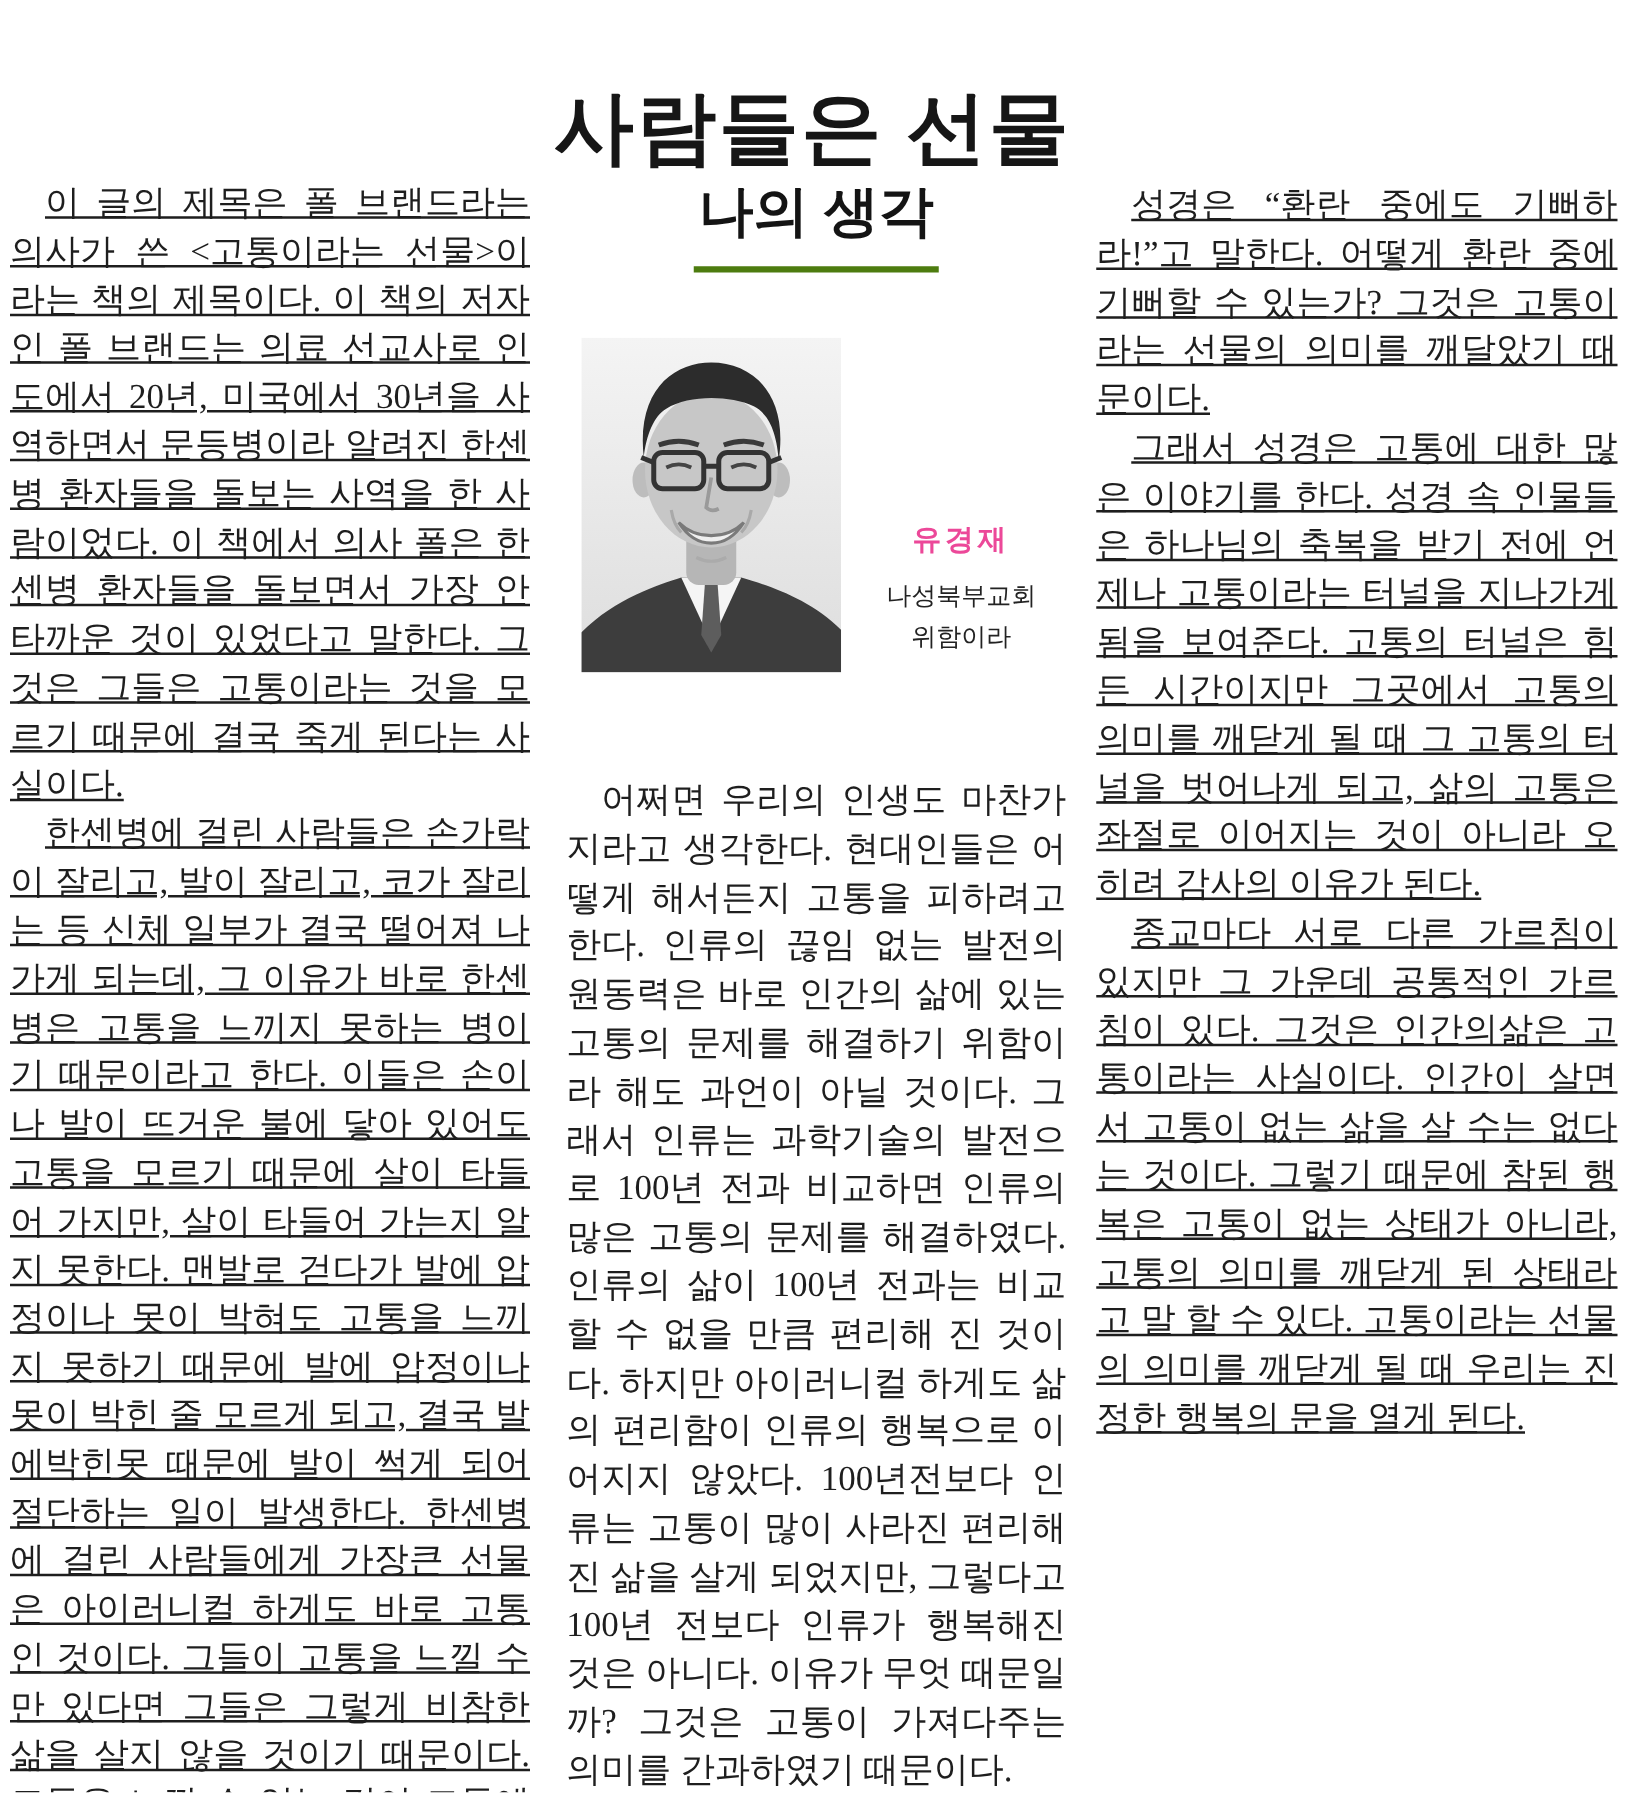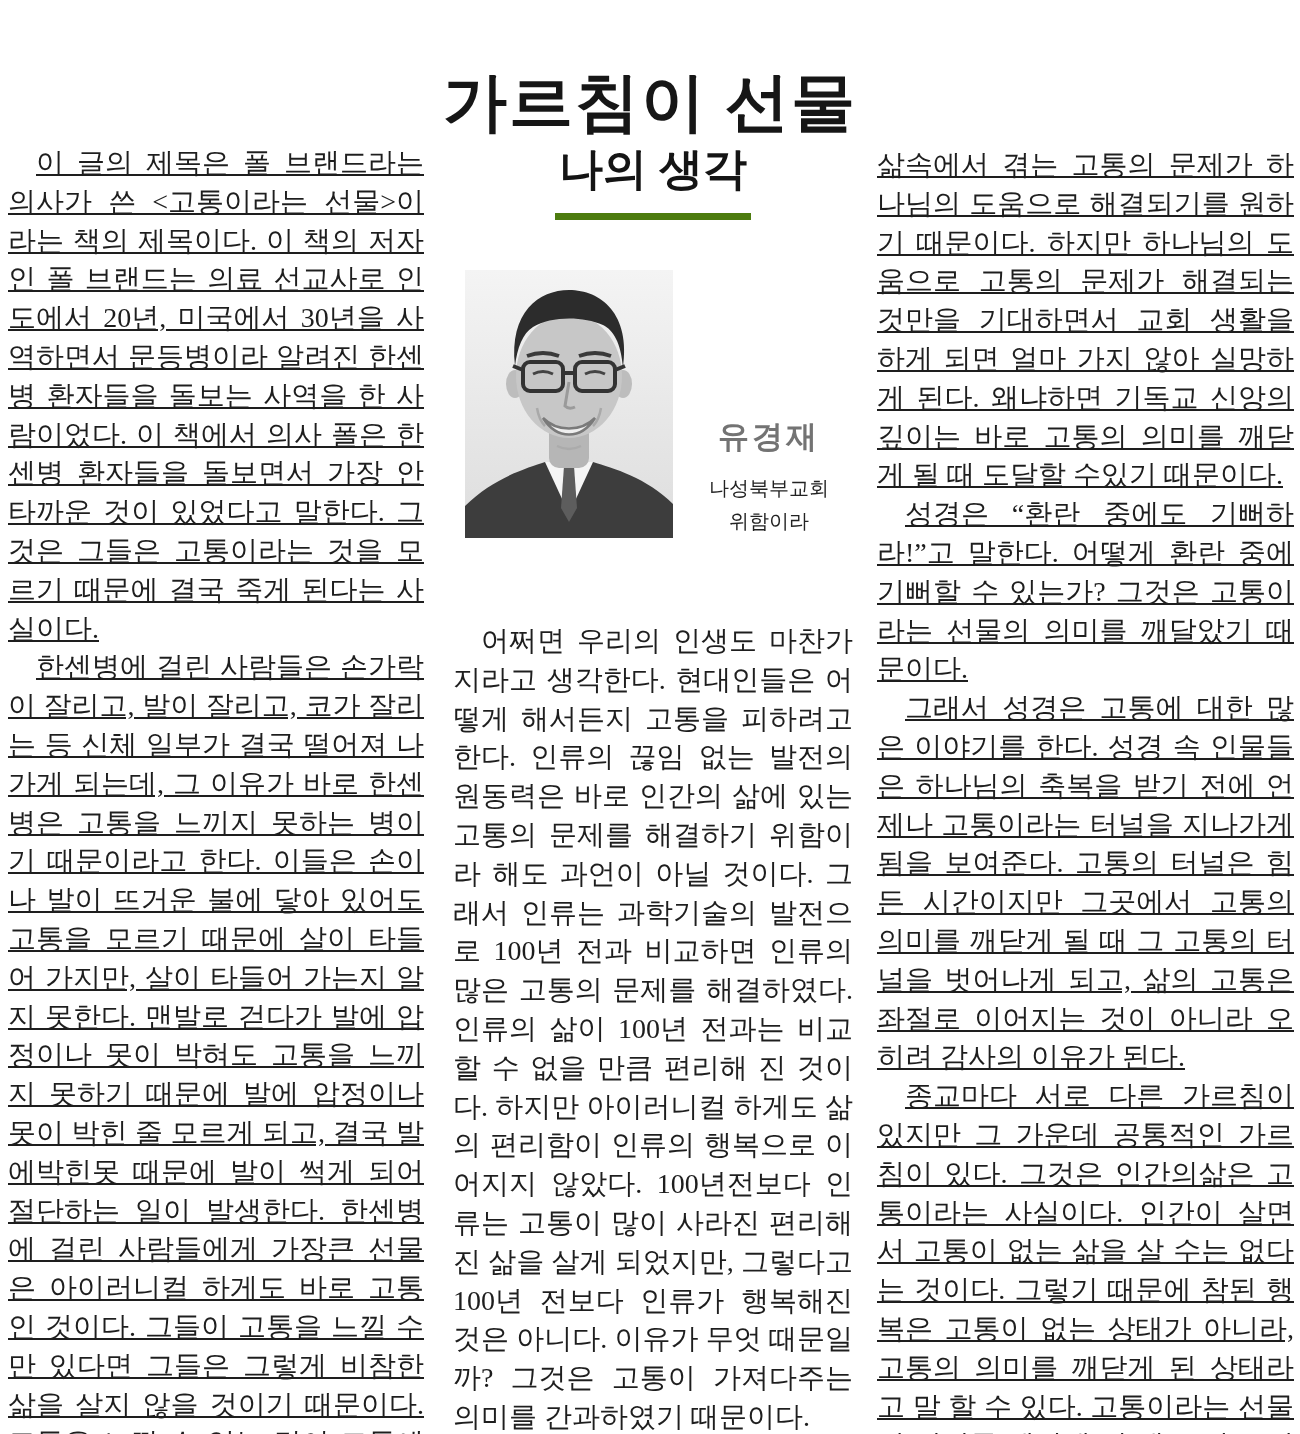--- a/index.html
+++ b/index.html
@@ -48,40 +48,40 @@
     top: 10px; left: 0;
     width: 100%;
     text-align: center;
     font-family: "Liberation Sans", "DejaVu Sans", sans-serif;
     font-weight: 700;
     font-size: 44px;
     color: #141414;
   }
   .section-heading .underlined {
     display: inline-block;
-    border-bottom: 7px solid #4d7c0f;
+    border-bottom: 5px solid #4d7c0f;
     padding: 0 4px 14px 4px;
   }
   .photo-frame {
     position: absolute;
     left: 22px; top: 140px;
     width: 208px; height: 268px;
     overflow: hidden;
   }
   .byline {
     position: absolute;
     left: 230px; top: 286px;
     width: 192px;
     text-align: center;
   }
   .byline .name {
-    font-size: 31px;
+    font-size: 23px;
     font-weight: 700;
     letter-spacing: 3px;
-    color: #737373;
+    color: #ec4899;
     margin-bottom: 14px;
   }
   .byline .aff {
     font-size: 20px;
     line-height: 33px;
     color: #222;
   }
   .mid-text {
     position: absolute;
     left: 0; top: 482px;
@@ -91,21 +91,21 @@
     text-align: justify;
     color: #1e1e1e;
   }
   .mid-text p { margin: 10px; text-indent: 1em; }
 </style>
 </head>
 <body>
 
 <div class="page">
 
-  <h1 class="article-title">가르침이 선물</h1>
+  <h1 class="article-title">사람들은 선물</h1>
 
   <div class="col" id="col-left">
     <p>이 글의 제목은 폴 브랜드라는 의사가 쓴 &lt;고통이라는 선물&gt;이라는 책의 제목이다. 이 책의 저자인 폴 브랜드는 의료 선교사로 인도에서 20년, 미국에서 30년을 사역하면서 문등병이라 알려진 한센병 환자들을 돌보는 사역을 한 사람이었다. 이 책에서 의사 폴은 한센병 환자들을 돌보면서 가장 안타까운 것이 있었다고 말한다. 그것은 그들은 고통이라는 것을 모르기 때문에 결국 죽게 된다는 사실이다.</p>
     <p>한센병에 걸린 사람들은 손가락이 잘리고, 발이 잘리고, 코가 잘리는 등 신체 일부가 결국 떨어져 나가게 되는데, 그 이유가 바로 한센병은 고통을 느끼지 못하는 병이기 때문이라고 한다. 이들은 손이나 발이 뜨거운 불에 닿아 있어도 고통을 모르기 때문에 살이 타들어 가지만, 살이 타들어 가는지 알지 못한다. 맨발로 걷다가 발에 압정이나 못이 박혀도 고통을 느끼지 못하기 때문에 발에 압정이나 못이 박힌 줄 모르게 되고, 결국 발에박힌못 때문에 발이 썩게 되어 절단하는 일이 발생한다. 한센병에 걸린 사람들에게 가장큰 선물은 아이러니컬 하게도 바로 고통인 것이다. 그들이 고통을 느낄 수만 있다면 그들은 그렇게 비참한 삶을 살지 않을 것이기 때문이다. 고통을 느낄 수 있는 것이 그들에게는 선물이었던 것이다.</p>
   </div>
 
   <div id="col-middle">
 
     <div class="section-heading">
       <span class="underlined">나의 생각</span>
@@ -167,19 +167,18 @@
       <div class="aff">위함이라</div>
     </div>
 
     <div class="mid-text">
       <p>어쩌면 우리의 인생도 마찬가지라고 생각한다. 현대인들은 어떻게 해서든지 고통을 피하려고 한다. 인류의 끊임 없는 발전의 원동력은 바로 인간의 삶에 있는 고통의 문제를 해결하기 위함이라 해도 과언이 아닐 것이다. 그래서 인류는 과학기술의 발전으로 100년 전과 비교하면 인류의 많은 고통의 문제를 해결하였다. 인류의 삶이 100년 전과는 비교할 수 없을 만큼 편리해 진 것이다. 하지만 아이러니컬 하게도 삶의 편리함이 인류의 행복으로 이어지지 않았다. 100년전보다 인류는 고통이 많이 사라진 편리해진 삶을 살게 되었지만, 그렇다고 100년 전보다 인류가 행복해진 것은 아니다. 이유가 무엇 때문일까? 그것은 고통이 가져다주는 의미를 간과하였기 때문이다.</p>
       <p>기독교 신앙도 마찬가지이다. 교회를 다니게 되는 이유의 대부분은</p>
     </div>
   </div>
 
   <div class="col" id="col-right">
-    <p class="no-indent">삶속에서 겪는 고통의 문제가 하나님의 도움으로 해결되기를 원하기 때문이다. 하지만 하나님의 도움으로 고통의 문제가 해결되는 것만을 기대하면서 교회 생활을 하게 되면 얼마 가지 않아 실망하게 된다. 왜냐하면 기독교 신앙의 깊이는 바로 고통의 의미를 깨닫게 될 때 도달할 수있기 때문이다.</p>
     <p>성경은 “환란 중에도 기뻐하라!”고 말한다. 어떻게 환란 중에 기뻐할 수 있는가? 그것은 고통이라는 선물의 의미를 깨달았기 때문이다.</p>
     <p>그래서 성경은 고통에 대한 많은 이야기를 한다. 성경 속 인물들은 하나님의 축복을 받기 전에 언제나 고통이라는 터널을 지나가게 됨을 보여준다. 고통의 터널은 힘든 시간이지만 그곳에서 고통의 의미를 깨닫게 될 때 그 고통의 터널을 벗어나게 되고, 삶의 고통은 좌절로 이어지는 것이 아니라 오히려 감사의 이유가 된다.</p>
     <p>종교마다 서로 다른 가르침이 있지만 그 가운데 공통적인 가르침이 있다. 그것은 인간의삶은 고통이라는 사실이다. 인간이 살면서 고통이 없는 삶을 살 수는 없다는 것이다. 그렇기 때문에 참된 행복은 고통이 없는 상태가 아니라, 고통의 의미를 깨닫게 된 상태라고 말 할 수 있다. 고통이라는 선물의 의미를 깨닫게 될 때 우리는 진정한 행복의 문을 열게 된다.</p>
   </div>
 
 </div>
 
 </body></html>

